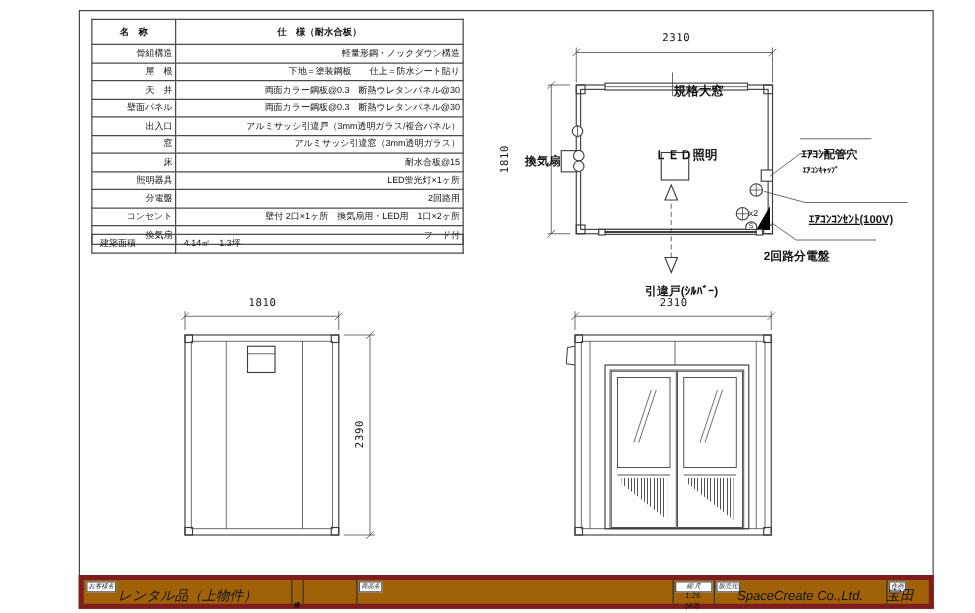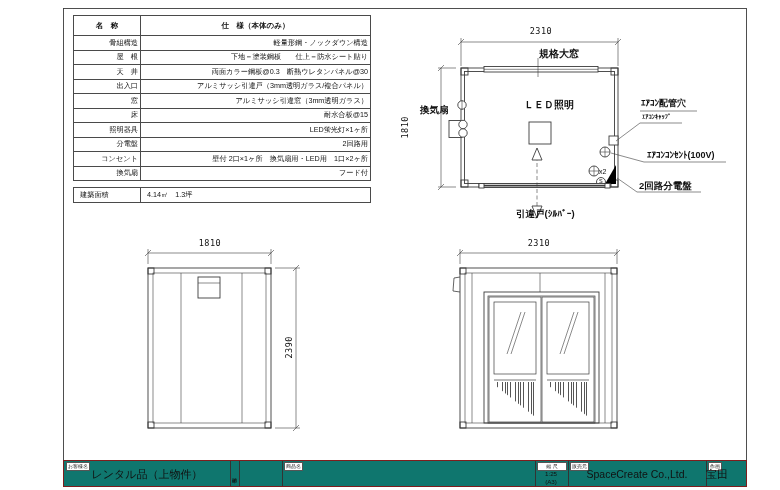--- a/index.html
+++ b/index.html
@@ -1,35 +1,35 @@
 <!DOCTYPE html>
 <html><head>
 <meta charset="utf-8">
 <style>
   html,body{margin:0;padding:0;background:#fff;}
   .sheet{position:relative;width:780px;height:489px;background:#ffffff;
          font-family:"Liberation Sans","DejaVu Sans",sans-serif;color:#111;overflow:hidden;}
   svg.linework{position:absolute;left:0;top:0;}
   .lbl{position:absolute;white-space:nowrap;line-height:1;color:#111;}
-  .jp{font-weight:600;}
+  .jp{font-weight:600;margin-top:20px;}
   .dim{font-family:"DejaVu Sans Mono","Liberation Mono",monospace;font-size:8.5px;
        letter-spacing:.5px;text-align:center;width:34px;}
   .rot{transform:rotate(-90deg);}
   
   table.spec{position:absolute;left:73px;top:15px;width:297px;border-collapse:collapse;
              table-layout:fixed;font-size:7.2px;color:#111;}
   table.spec td{border:1px solid #4a4a4a;height:13.5px;padding:0 2px 0 6px;overflow:hidden;white-space:nowrap;text-align:right;}
   table.spec tr.hdr td{height:19px;text-align:center;padding:0;font-size:7.5px;font-weight:600;}
   table.area{position:absolute;left:73px;top:187px;width:297px;border-collapse:collapse;
              table-layout:fixed;font-size:7.2px;}
   table.area td{border:1px solid #4a4a4a;height:14px;padding:0 2px 0 6px;white-space:nowrap;margin-left:40px;}
   col.c1{width:67px;} col.c2{width:230px;}
   
-  .tblock{position:absolute;left:63px;top:460px;width:684px;height:27px;border:1px solid #7f1d1d;
-          box-sizing:border-box;background:#0f766e;}
+  .tblock{position:absolute;left:63px;top:460px;width:684px;height:27px;border:4px solid #7f1d1d;
+          box-sizing:border-box;background:#a16207;font-style:italic;}
   .sep{position:absolute;top:0;height:100%;width:0;border-left:1px solid #333;}
   .tag{position:absolute;font-size:5px;line-height:1.3;border:0.5px solid #555;
        padding:0 1px;background:#fff;white-space:nowrap;}
   .tval{position:absolute;white-space:nowrap;line-height:1;}
   .stamp-vert{position:absolute;left:166px;top:0;width:9px;height:27px;
               writing-mode:vertical-rl;font-size:4.5px;letter-spacing:.5px;
               display:flex;align-items:center;justify-content:center;}
   
   .hatch{position:absolute;width:37px;height:34px;
          background:repeating-linear-gradient(90deg,#555 0,#555 .8px,transparent .8px,transparent 2.6px);
@@ -194,32 +194,36 @@
   <div class="hatch" style="left:550px;top:382px;"></div>
 
   <table class="spec">
     <colgroup>
         <col class="c1">
         <col class="c2">
       </colgroup>
     <tbody>
         <tr class="hdr">
       <td>名　称</td>
-      <td>仕　様（本体のみ）</td>
+      <td>仕　様（耐水合板）</td>
     </tr>
     <tr>
           <td>骨組構造</td>
           <td>軽量形鋼・ノックダウン構造</td>
         </tr>
     <tr>
           <td>屋　根</td>
           <td>下地＝塗装鋼板　　仕上＝防水シート貼り</td>
         </tr>
     <tr>
           <td>天　井</td>
+          <td>両面カラー鋼板@0.3　断熱ウレタンパネル@30</td>
+        </tr>
+    <tr>
+          <td>壁面パネル</td>
           <td>両面カラー鋼板@0.3　断熱ウレタンパネル@30</td>
         </tr>
     <tr>
           <td>出入口</td>
           <td>アルミサッシ引違戸（3mm透明ガラス/複合パネル）</td>
         </tr>
     <tr>
           <td>窓</td>
           <td>アルミサッシ引違窓（3mm透明ガラス）</td>
         </tr>
@@ -258,22 +262,22 @@
   </tbody>
     </table>
 
   <div class="lbl dim" style="left:524px;top:27px;">2310</div>
   <div class="lbl dim rot" style="left:388px;top:123px;">1810</div>
   <div class="lbl jp" style="left:539px;top:49px;font-size:10px;">規格大窓</div>
   <div class="lbl jp" style="left:420px;top:105px;font-size:9.5px;">換気扇</div>
   <div class="lbl jp" style="left:524px;top:100px;font-size:10px;">ＬＥＤ照明</div>
   <div class="lbl jp" style="left:641px;top:99px;font-size:9px;">ｴｱｺﾝ配管穴</div>
   <div class="lbl jp" style="left:642px;top:114px;font-size:6.5px;">ｴｱｺﾝｷｬｯﾌﾟ</div>
-  <div class="lbl jp" style="left:647px;top:151px;font-size:9px;">ｴｱｺﾝｺﾝｾﾝﾄ(100V)</div>
-  <div class="lbl jp" style="left:639px;top:181px;font-size:9.5px;">2回路分電盤</div>
+  <div class="lbl jp" style="left:647px;top:151px;font-size:9px;text-decoration:underline;">ｴｱｺﾝｺﾝｾﾝﾄ(100V)</div>
+  <div class="lbl jp" style="left:611px;top:181px;font-size:9.5px;">2回路分電盤</div>
   <div class="lbl" style="left:599px;top:168px;font-size:7px;">x2</div>
   <div class="lbl" style="left:599px;top:179px;font-size:5.5px;">S</div>
   <div class="lbl jp" style="left:516px;top:209px;font-size:9.5px;">引違戸(ｼﾙﾊﾞｰ)</div>
 
   <div class="lbl dim" style="left:193px;top:239px;">1810</div>
   <div class="lbl dim rot" style="left:272px;top:343px;">2390</div>
   <div class="lbl dim" style="left:522px;top:239px;">2310</div>
 
   <div class="tblock">
     <div class="sep" style="left:166px;"></div>

